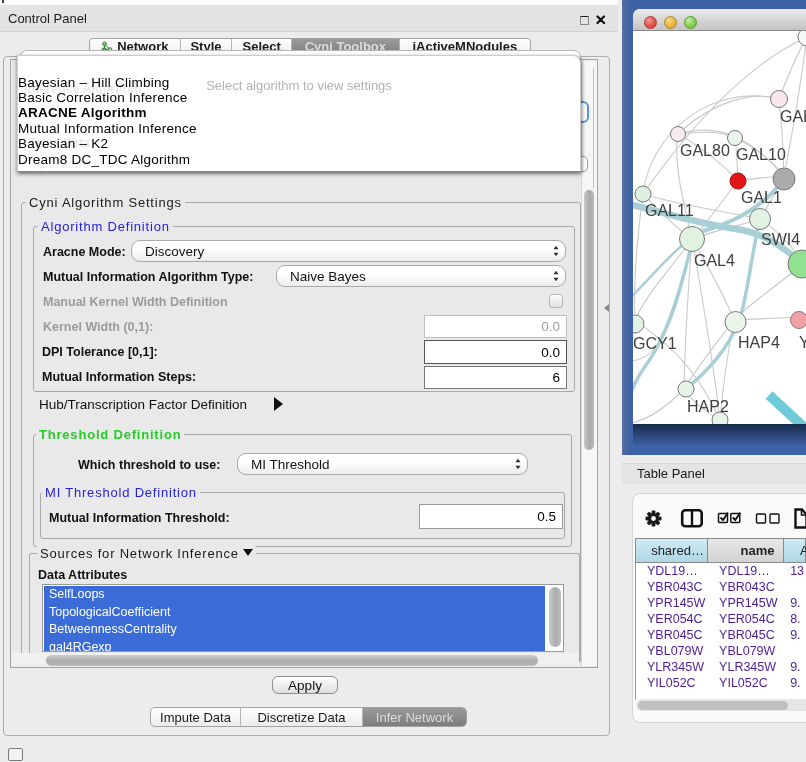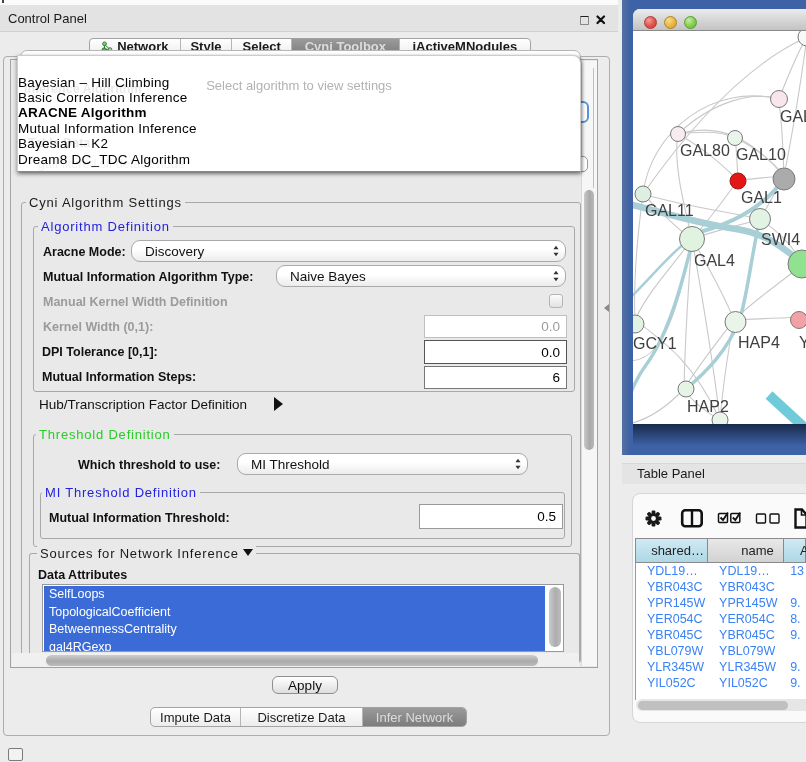--- a/index.html
+++ b/index.html
@@ -61,21 +61,21 @@
 <div class="lbl dis" style="left:43px;top:320px;">Kernel Width (0,1):</div>
 <div class="fld" style="left:424px;top:315px;width:143px;height:23px;border:1px solid #bfbfbf;color:#9b9b9b;">0.0</div>
 <div class="lbl" style="left:42px;top:345px;">DPI Tolerance [0,1]:</div>
 <div class="fld" style="left:424px;top:340px;width:143px;height:24px;border:1.5px solid #555;color:#000;">0.0</div>
 <div class="lbl" style="left:42px;top:370px;">Mutual Information Steps:</div>
 <div class="fld" style="left:424px;top:366px;width:143px;height:23px;border:1px solid #777;color:#000;">6</div>
 
 <div class="abs" style="left:39px;top:397px;font-size:13.5px;color:#111;">Hub/Transcription Factor Definition</div>
 <div class="abs" style="left:274px;top:397px;width:0;height:0;border-left:9px solid #111;border-top:7px solid transparent;border-bottom:7px solid transparent;"></div>
 
-<div class="grp" style="left:33px;top:434px;width:537px;height:111px;">
+<div class="grp" style="left:33px;top:434px;width:537px;height:111px;font-weight:bold;">
     <span class="gt" style="left:2px;color:#27cc27;">Threshold Definition</span>
   </div>
 <div class="lbl" style="left:78px;top:458px;">Which threshold to use:</div>
 <div class="combo" style="left:237px;top:453px;width:291px;height:22px;">
     <span class="ct">MI Threshold</span>
     <svg class="arr" viewBox="0 0 7 12">
       <path d="M3.5 0 L6.5 4 L0.5 4 Z M3.5 12 L6.5 8 L0.5 8 Z" fill="#333"></path>
     </svg>
   </div>
 
@@ -252,26 +252,26 @@
 <path d="M157.5 1.5 L157.5 7 L162.5 7" stroke-width="1.6"></path>
 </g>
 </g>
 </svg>
 
 <div class="abs" style="left:635px;top:538px;width:171px;height:25px;display:flex;font-size:13px;color:#222;">
 <div style="width:74px;background:linear-gradient(#cfeaf3,#aed7e6);border:1px solid #8a8a8a;box-sizing:border-box;display:flex;align-items:center;justify-content:center;">
       <span style="margin-left:12px;">shared…</span>
     </div>
 <div style="width:77px;background:linear-gradient(#e8e8e8,#d2d2d2);border:1px solid #8a8a8a;border-left:none;box-sizing:border-box;display:flex;align-items:center;justify-content:center;">
-      <span style="margin-left:24px;">name</span>
+      <span style="margin-left:24px;font-weight:bold;">name</span>
     </div>
 <div style="width:22px;background:linear-gradient(#cfeaf3,#aed7e6);border:1px solid #8a8a8a;border-left:none;box-sizing:border-box;display:flex;align-items:center;padding-left:16px;">A</div>
 </div>
 <div class="abs" style="left:635px;top:563px;width:171px;height:137px;background:#fff;border-left:1px solid #999;box-sizing:border-box;overflow:hidden;">
-<table style="border-collapse:collapse;font-size:12.5px;color:#3b82f6;width:100%;">
+<table style="border-collapse:collapse;font-size:12.5px;color:#4c1d95;width:100%;">
 <tbody>
         <tr style="height:15.7px;">
           <td style="padding-left:11px;">YDL19…</td>
           <td style="padding-left:10px;">YDL19…</td>
           <td style="padding-left:9px;">13</td>
         </tr>
 <tr style="height:15.7px;">
           <td style="padding-left:11px;">YBR043C</td>
           <td style="padding-left:10px;">YBR043C</td>
           <td></td>

